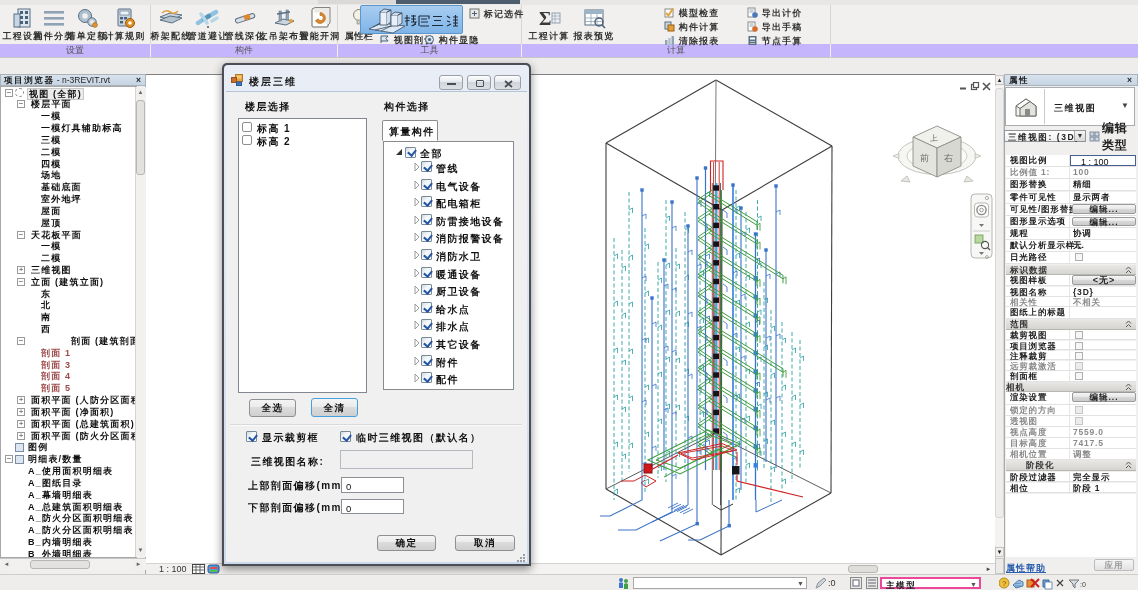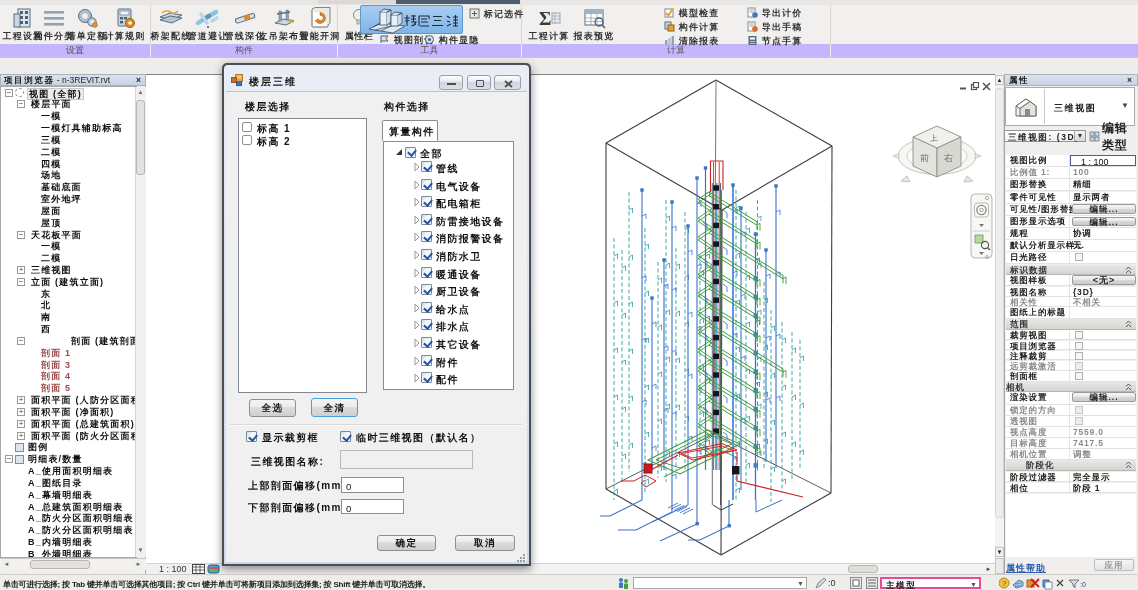--- a/index.html
+++ b/index.html
@@ -1020,21 +1020,20 @@
         <rect x="6" y="3" width="2" height="2"></rect>
         <rect x="6" y="6" width="2" height="2"></rect>
         <rect x="3" y="3" width="2" height="2"></rect>
         <rect x="3" y="6" width="2" height="2"></rect>
         <rect x="0" y="6" width="2" height="2"></rect>
       </g>
     </svg>
 </div>
 
 <div class="ab" id="status">
-<span style="position:absolute;left:3px;top:3.5px;font-size:8px;color:#222;font-weight:bold;letter-spacing:-0.2px;white-space:nowrap">单击可进行选择; 按 Tab 键并单击可选择其他项目; 按 Ctrl 键并单击可将新项目添加到选择集; 按 Shift 键并单击可取消选择。</span>
 <svg style="position:absolute;left:617px;top:2px" width="13" height="13" viewBox="0 0 13 13">
       <circle cx="4" cy="3" r="2" fill="#3a78c8"></circle>
       <path d="M2 6 Q4 4.5 6 6 L6 11 L2 11 Z" fill="#3a78c8"></path>
       <circle cx="9" cy="4" r="2" fill="#44a044"></circle>
       <path d="M7 7 Q9 5.5 11 7 L11 12 L7 12 Z" fill="#44a044"></path>
     </svg>
 <div style="position:absolute;left:633px;top:2px;width:174px;height:12px;background:#fff;border:1px solid #a8a8a8">
       <span style="position:absolute;right:2px;top:2px;font-size:7px;color:#555">▼</span>
     </div>
 <svg style="position:absolute;left:814px;top:2px" width="13" height="13" viewBox="0 0 13 13">

